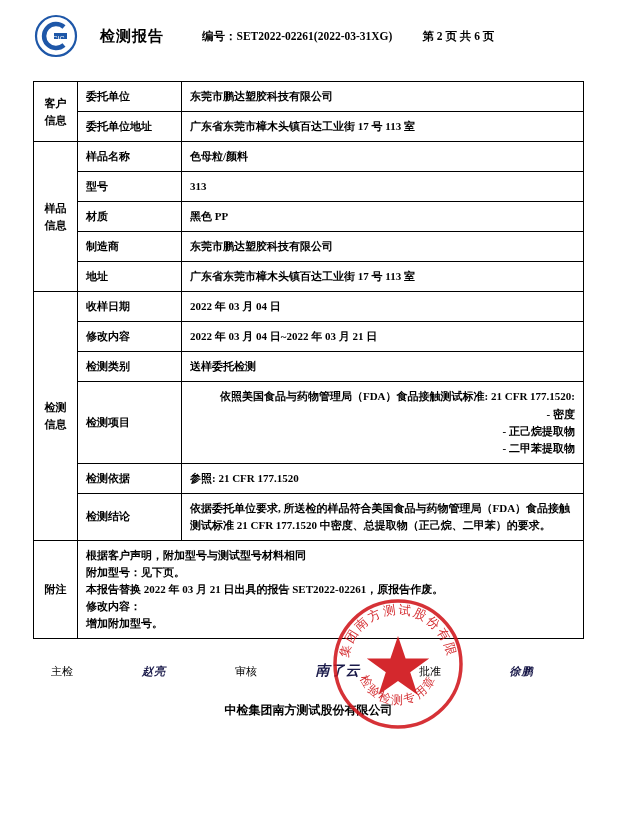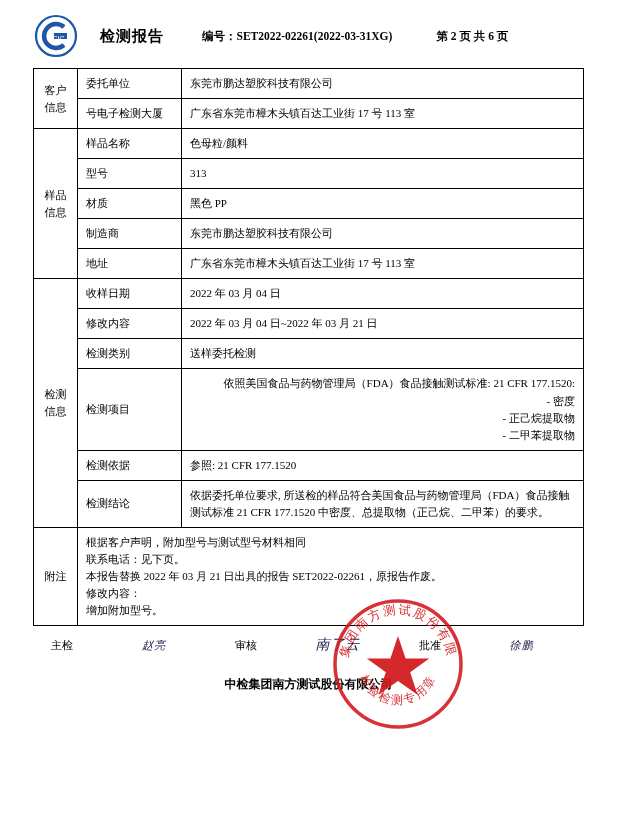--- a/index.html
+++ b/index.html
@@ -41,31 +41,32 @@
   .hdr-code {
     font-size: 11.5px;
     font-weight: bold;
     margin-left: 38px;
     white-space: nowrap;
   }
   .hdr-code .lbl { font-weight: bold; text-align: center; }
   .hdr-page {
     font-size: 11.5px;
     font-weight: bold;
-    margin-left: 44px;
+    margin-left: 30px;
     white-space: nowrap;
     text-align: right;
   }
 
   
   table.main {
     border-collapse: collapse;
     width: 551px;
-    margin: 0 auto;
+    margin: 13px auto;
     table-layout: fixed;
+    font-weight: bold;
   }
   table.main td {
     border: 1px solid #000;
     padding: 6px 8px;
     vertical-align: middle;
     font-size: 11px;
     line-height: 1.55;
   }
   td.sec {
     width: 44px;
@@ -111,20 +112,21 @@
     height: 38px;
   }
   .sig-lbl { width: 58px; text-align: center; white-space: nowrap; }
   .sig-val { text-align: center; }
   .handw {
     font-family: "DejaVu Serif", serif;
     font-style: italic;
     font-size: 17px;
     color: #1a1a4a;
     letter-spacing: 1px;
+    font-weight: bold;
   }
   .handw.small { font-size: 14px; }
   .dateval { font-size: 11.5px; text-align: center; }
 
   
   .seal {
     position: absolute;
     left: 332px;
     top: 598px;
     width: 132px;
@@ -173,21 +175,21 @@
 
       <tr>
         <td class="sec" rowspan="2">
           <span class="l">客户</span>
           <span class="l">信息</span>
         </td>
         <td class="lbl">委托单位</td>
         <td class="val">东莞市鹏达塑胶科技有限公司</td>
       </tr>
       <tr>
-        <td class="lbl">号电子检测大厦</td>
+        <td class="lbl">委托单位地址</td>
         <td class="val">广东省东莞市樟木头镇百达工业街 17 号 113 室</td>
       </tr>
 
       <tr>
         <td class="sec" rowspan="5">
           <span class="l">样品</span>
           <span class="l">信息</span>
         </td>
         <td class="lbl">样品名称</td>
         <td class="val">色母粒/颜料</td>
@@ -242,21 +244,21 @@
         <td class="lbl">检测结论</td>
         <td class="val">依据委托单位要求, 所送检的样品符合美国食品与药物管理局（FDA）食品接触测试标准 21 CFR 177.1520 中密度、总提取物（正己烷、二甲苯）的要求。</td>
       </tr>
 
       <tr>
         <td class="sec">
           <span class="l">附注</span>
         </td>
         <td class="remark" colspan="2">
           <div>根据客户声明，附加型号与测试型号材料相同</div>
-          <div>联系电话：见下页。</div>
+          <div>附加型号：见下页。</div>
           <div>本报告替换 2022 年 03 月 21 日出具的报告 SET2022-02261，原报告作废。</div>
           <div>修改内容：</div>
           <div>增加附加型号。</div>
         </td>
       </tr>
     </tbody>
   </table>
 
   <div class="sigwrap">
     <table class="sig">

